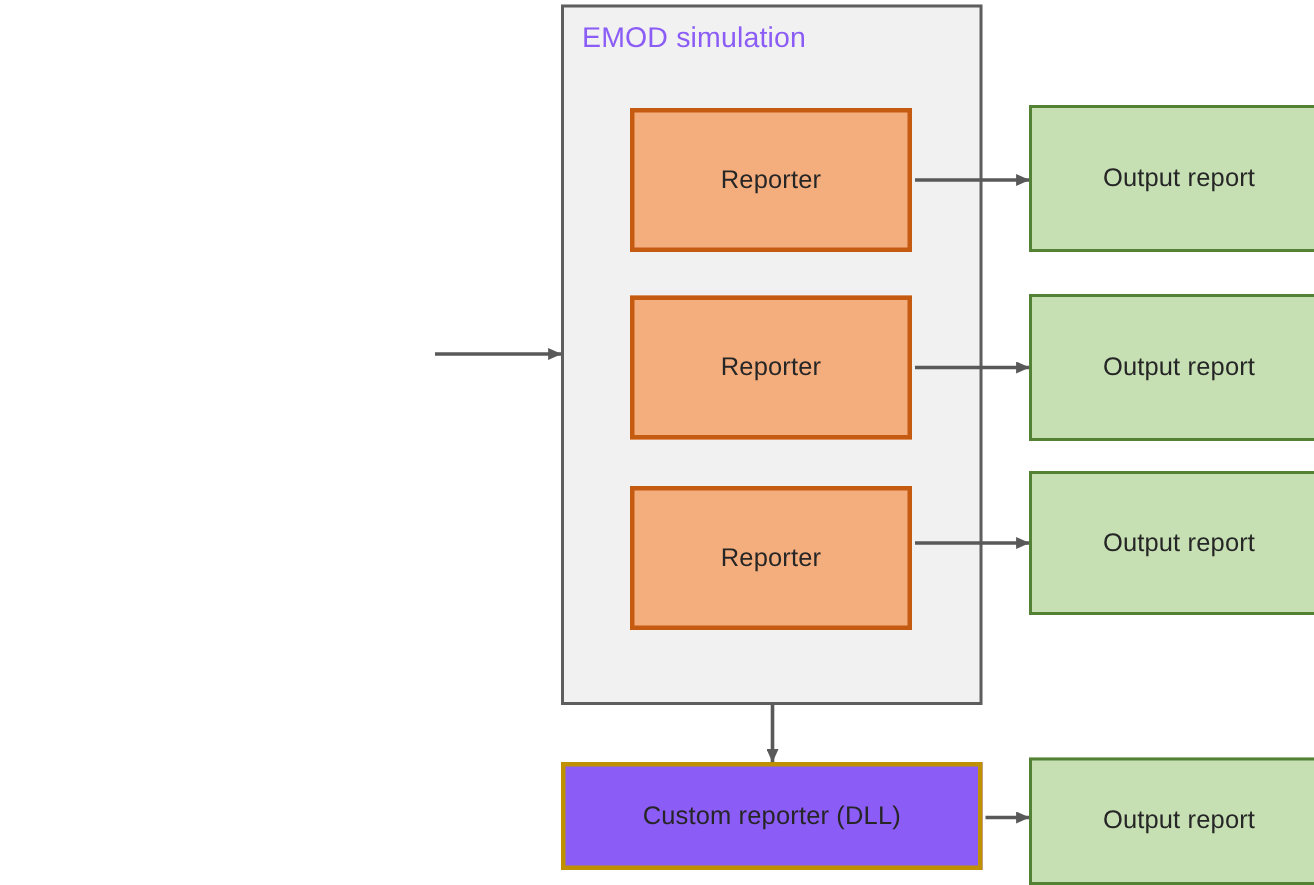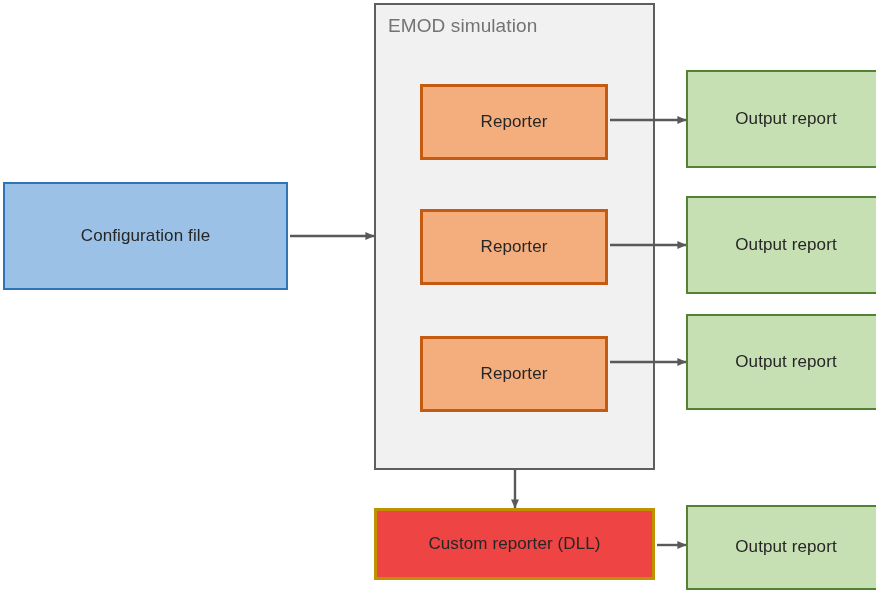--- a/index.html
+++ b/index.html
@@ -35,40 +35,39 @@
     height: 467px;
     background: #F1F1F1;
     border: 2px solid #5E5E5E;
     display: block;
   }
   #emod-container-label {
     position: absolute;
     left: 12px;
     top: 10px;
     font-size: 19px;
-    color: #737373;
+    color: #8b5cf6;
     white-space: nowrap;
   }
   
   #config-file-box {
     left: 3px;
     top: 182px;
     width: 285px;
     height: 108px;
     background: #9BC2E6;
     border: 2px solid #2E75B6;
   }
   
   .reporter-box {
     left: 420px;
     width: 188px;
-    height: 76px;
+    height: 96px;
     background: #F4AE7E;
     border: 3px solid #C55A11;
-    margin-top: 12px;
   }
   #reporter-box-1 { top: 72px; }
   #reporter-box-2 { top: 197px; }
   #reporter-box-3 { top: 324px; }
   
   .output-box {
     left: 686px;
     width: 200px;
     height: 98px;
     background: #C6E0B4;
@@ -77,21 +76,21 @@
   #output-box-1 { top: 70px; }
   #output-box-2 { top: 196px; }
   #output-box-3 { top: 314px; height: 96px; }
   #output-box-4 { top: 505px; height: 85px; }
   
   #custom-reporter-box {
     left: 374px;
     top: 508px;
     width: 281px;
     height: 72px;
-    background: #ef4444;
+    background: #8b5cf6;
     border: 3px solid #BF9000;
   }
   
   #arrow-layer {
     position: absolute;
     left: 0;
     top: 0;
     width: 876px;
     height: 590px;
     pointer-events: none;
@@ -99,23 +98,20 @@
 </style>
 </head>
 <body>
 
 <div id="canvas">
 
   <div class="box" id="emod-container">
     <span id="emod-container-label">EMOD simulation</span>
   </div>
 
-  <div class="box" id="config-file-box">
-    <span>Configuration file</span>
-  </div>
 
   <div class="box reporter-box" id="reporter-box-1">
     <span>Reporter</span>
   </div>
   <div class="box reporter-box" id="reporter-box-2">
     <span>Reporter</span>
   </div>
   <div class="box reporter-box" id="reporter-box-3">
     <span>Reporter</span>
   </div>

